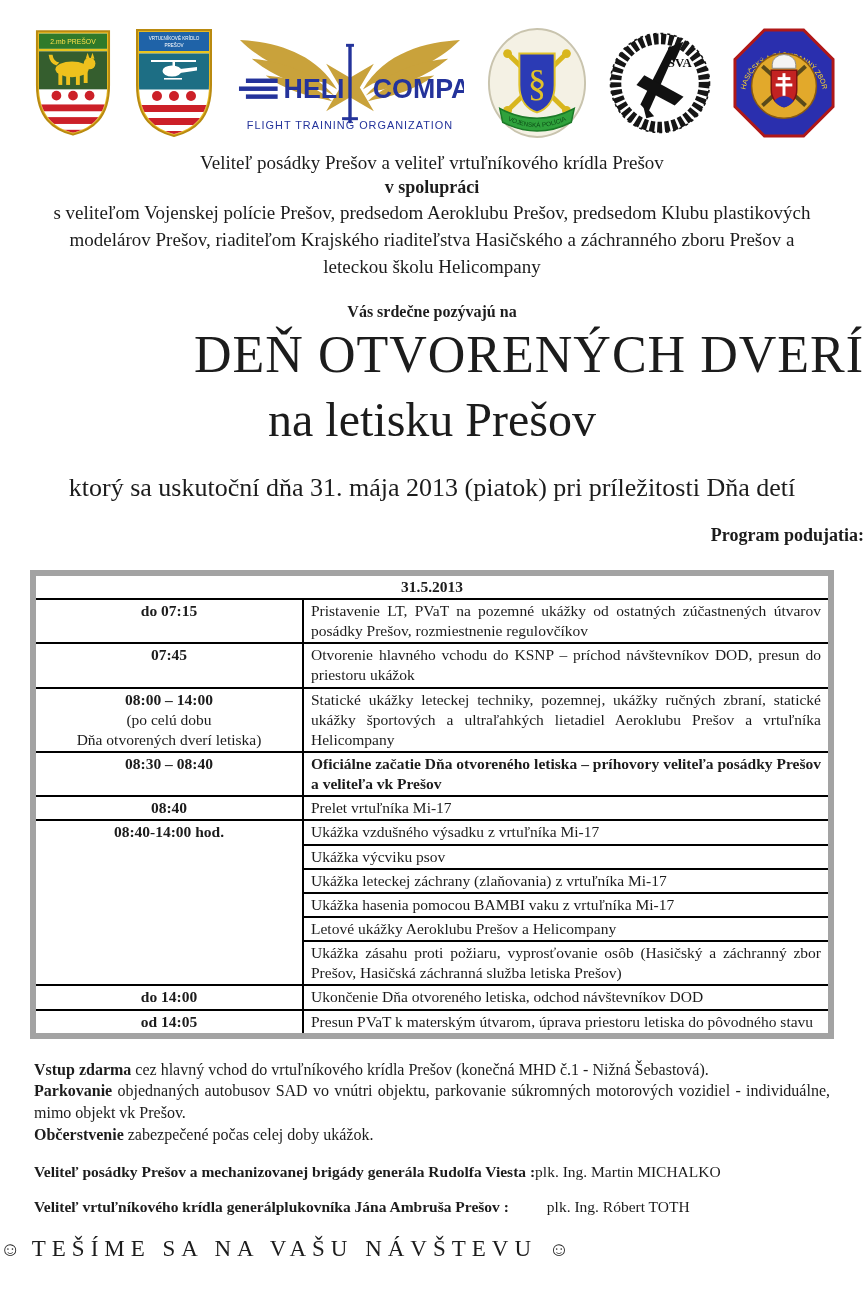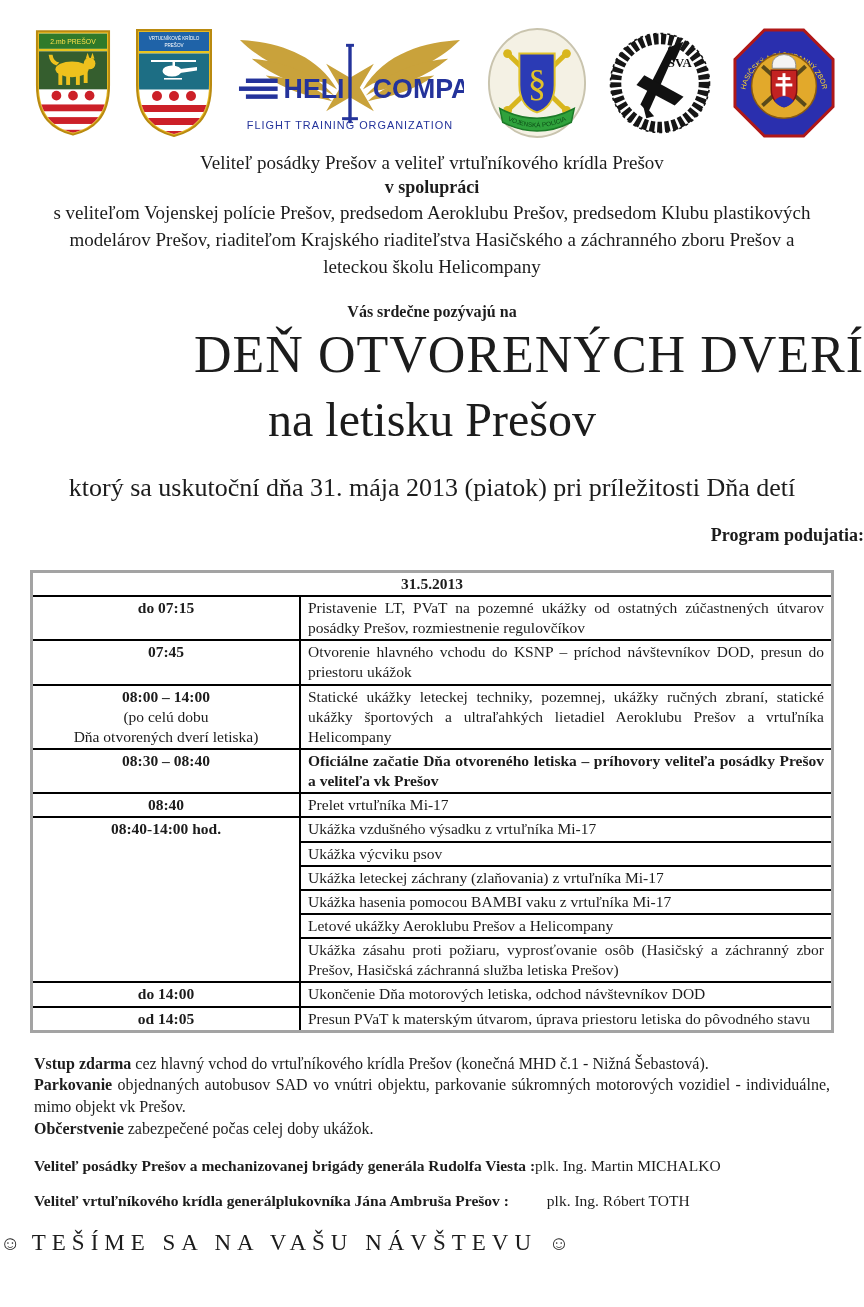--- a/index.html
+++ b/index.html
@@ -24,21 +24,21 @@
   .invite { text-align:center; font-weight:bold; font-size:16px; margin-top:22px; }
 
   .title1 { text-align:right; font-size:52px; margin-top:4px; letter-spacing:1px; }
   .title2 { text-align:center; font-size:48px; margin-top:8px; }
   .subtitle { text-align:center; font-size:26px; margin-top:26px; }
   .program-label { text-align:right; font-size:18px; font-weight:bold; margin-top:22px; }
 
   
   table.program {
     width:804px; margin:24px 0 2px 30px;
-    border-collapse:collapse; border:3px solid #a3a3a3;
+    border-collapse:collapse; border:6px solid #a3a3a3;
     font-size:15.5px;
   }
   table.program td {
     border:2px solid #000; padding:1px 7px; line-height:1.3; vertical-align:top;
   }
   td.date-head { text-align:center; font-weight:bold; padding:0 4px; }
   td.col-time { width:252px; text-align:center; font-weight:bold; vertical-align:middle; }
   .time-sub { font-weight:normal; white-space:pre-line; }
   td.col-desc { text-align:justify; }
   td.col-desc.bold { font-weight:bold; }
@@ -279,21 +279,21 @@
         <tr>
           <td class="col-desc">Letové ukážky Aeroklubu Prešov a Helicompany</td>
         </tr>
         <tr>
           <td class="col-desc">Ukážka zásahu proti požiaru, vyprosťovanie osôb (Hasičský a záchranný zbor Prešov, Hasičská záchranná služba letiska Prešov)</td>
         </tr>
         <tr>
           <td class="col-time">
             <div class="time-main">do 14:00</div>
           </td>
-          <td class="col-desc">Ukončenie Dňa motorových letiska, odchod návštevníkov DOD</td>
+          <td class="col-desc">Ukončenie Dňa otvoreného letiska, odchod návštevníkov DOD</td>
         </tr>
         <tr>
           <td class="col-time">
             <div class="time-main">od 14:05</div>
           </td>
           <td class="col-desc">Presun PVaT k materským útvarom, úprava priestoru letiska do pôvodného stavu</td>
         </tr>
       </tbody>
   </table>
 

